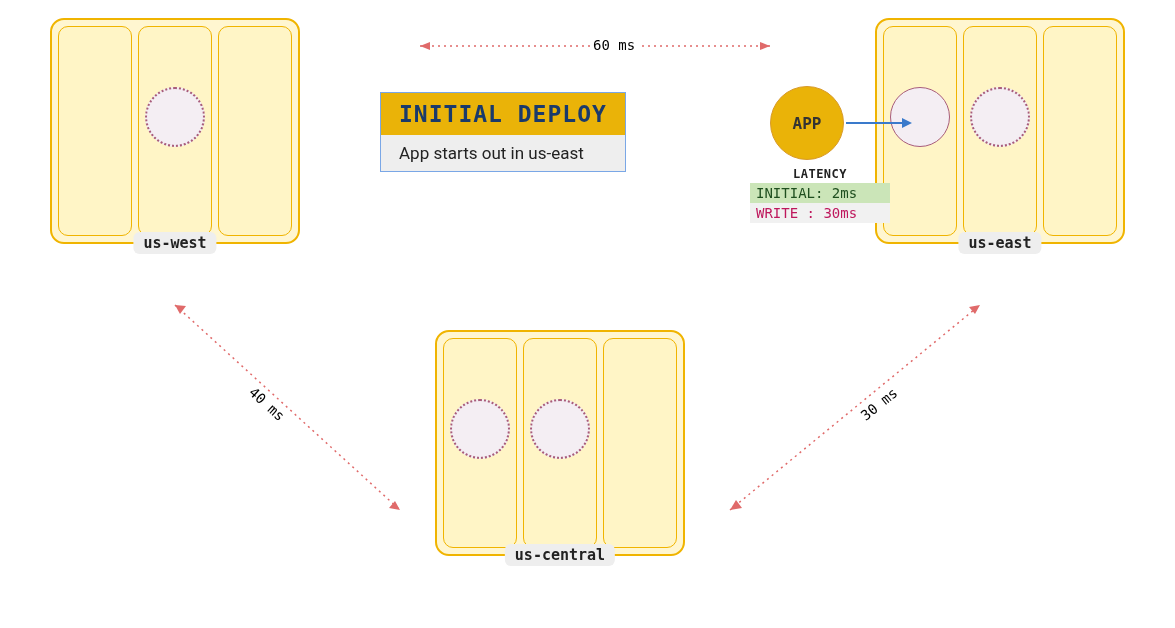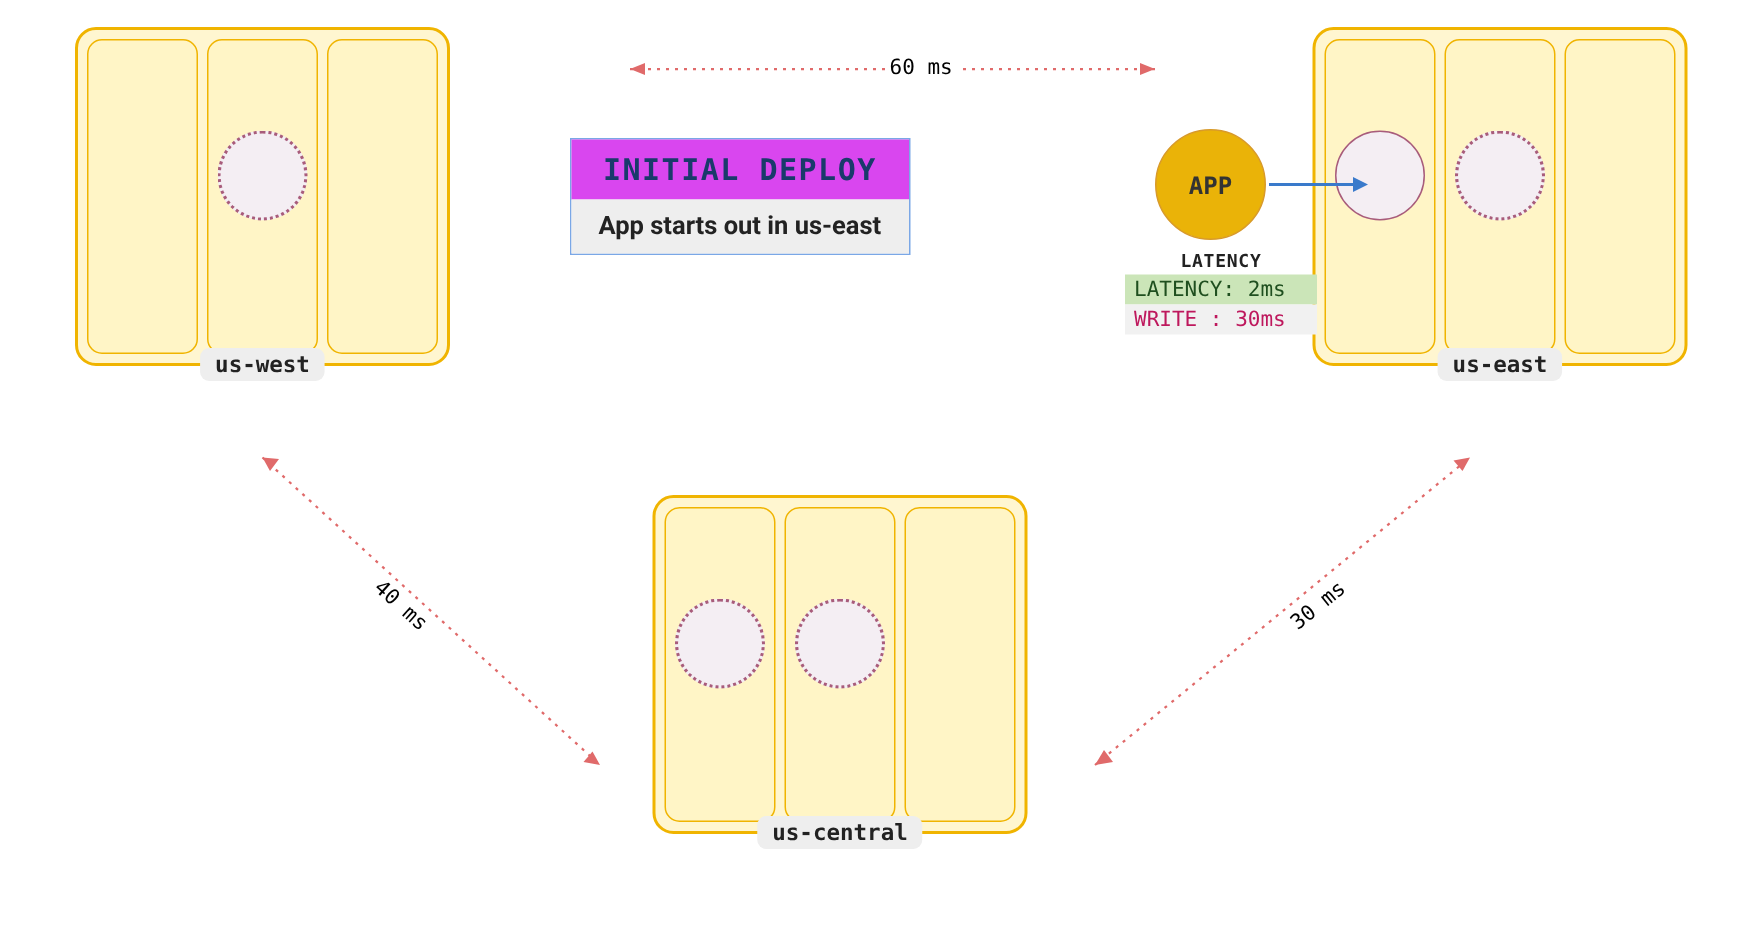--- a/index.html
+++ b/index.html
@@ -66,35 +66,34 @@
 
   
   .info-card {
     position: absolute;
     left: 380px;
     top: 92px;
     border: 1px solid #7aa7e6;
     background: #fff;
   }
   .info-card .title {
-    background: #d946ef;
+    background: #eab308;
     color: #1a3a6b;
     font-family: ui-monospace, Menlo, Consolas, monospace;
     font-weight: 700;
-    font-size: 20px;
+    font-size: 23px;
     letter-spacing: 1px;
     padding: 8px 18px;
     text-align: center;
   }
   .info-card .sub {
     background: #eee;
     color: #222;
     font-size: 17px;
     padding: 8px 18px;
-    font-weight: bold;
   }
 
   
   .app-circle {
     position: absolute;
     width: 74px;
     height: 74px;
     border-radius: 50%;
     background: #eab308;
     display: flex;
@@ -189,23 +188,23 @@
 </div>
 
 <div class="info-card">
   <div class="title">INITIAL DEPLOY</div>
   <div class="sub">App starts out in us-east</div>
 </div>
 
 <div class="app-circle" style="left:770px; top:86px;">
   <span>APP</span>
 </div>
-<div class="latency-block" style="left:750px; top:165px; width:128px;">
+<div class="latency-block" style="left:750px; top:165px; width:140px;">
   <div class="hdr">LATENCY</div>
-  <div class="row-access">LATENCY: 2ms</div>
+  <div class="row-access">INITIAL: 2ms</div>
   <div class="row-write">WRITE : 30ms</div>
 </div>
 
 <svg class="overlay">
 
   <line class="dotted-line" x1="420" y1="46" x2="770" y2="46"></line>
   <polygon class="arrowhead" points="420,46 430,42 430,50"></polygon>
   <polygon class="arrowhead" points="770,46 760,42 760,50"></polygon>
 
   <line class="dotted-line" x1="175" y1="305" x2="400" y2="510"></line>

